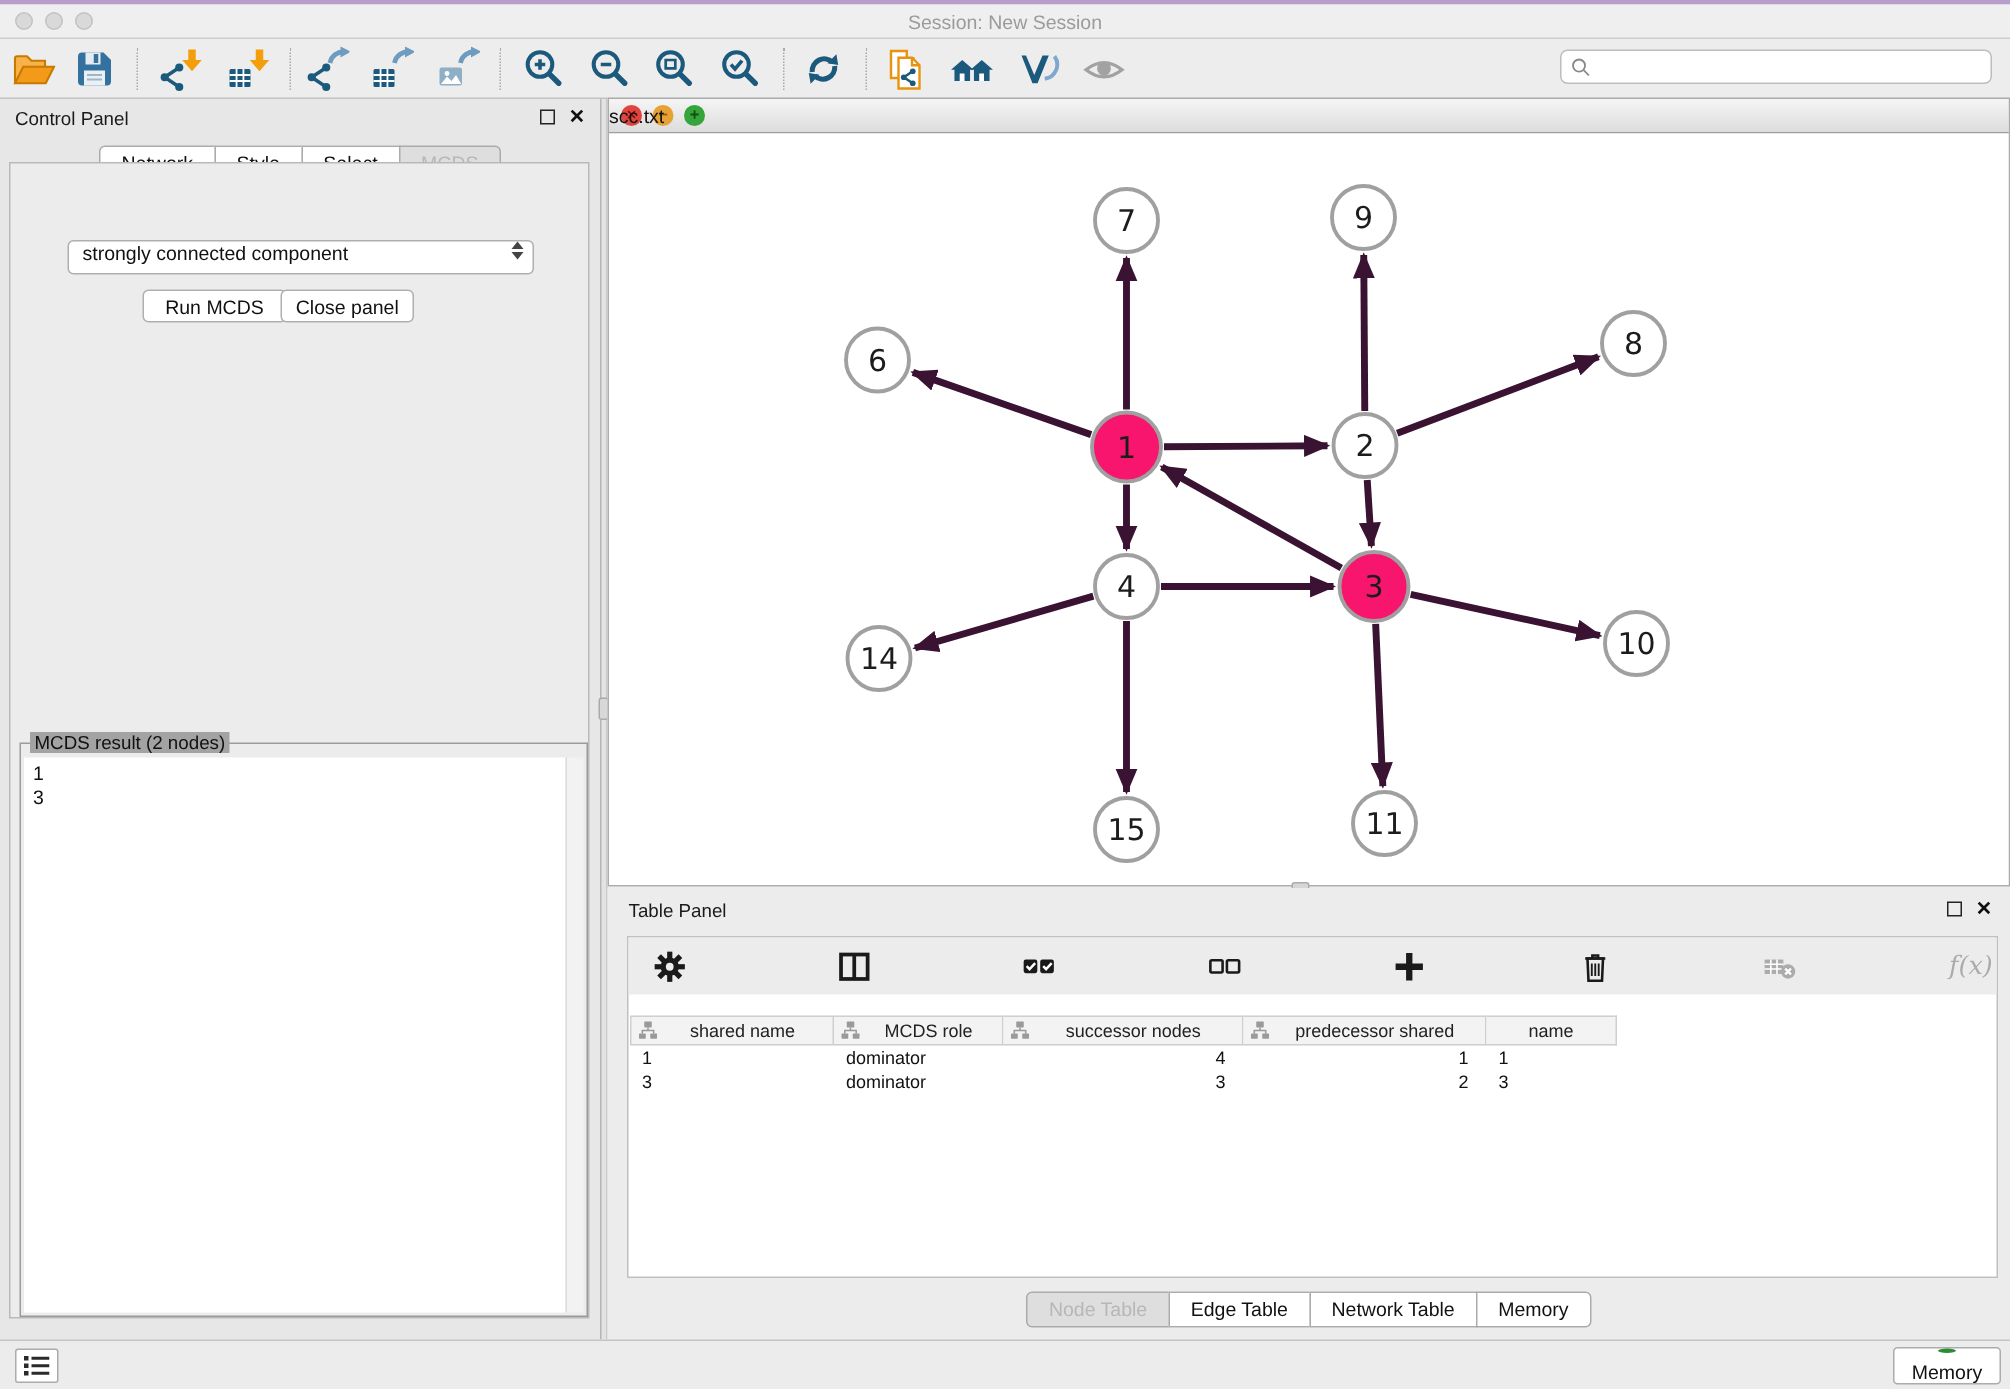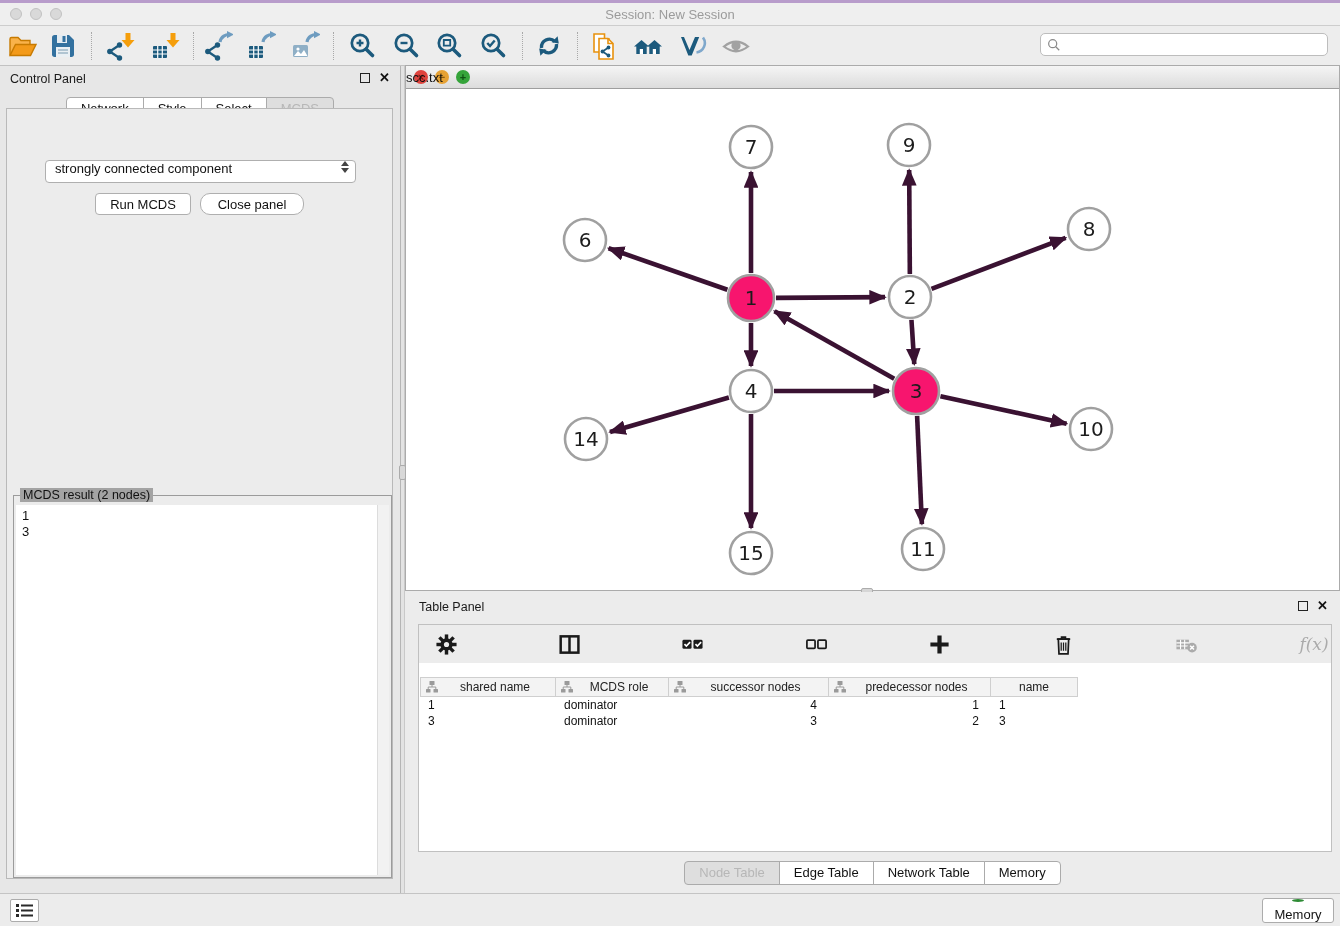--- a/index.html
+++ b/index.html
@@ -38,21 +38,21 @@
   .cp-box { position:absolute; left:6px; top:42px; width:387px; height:771px; background:#ECECEC; border:1px solid #B9B9B9; }
   .opt-label { position:absolute; left:0; right:0; top:29px; text-align:center; font-size:13px; color:#111; }
   .dropdown { position:absolute; left:38px; top:51px; width:311px; height:23px; background:#fff; border:1px solid #AFAFAF; border-radius:4px; display:flex; padding:0 6px 0 9px; font-size:13px; color:#111; cursor:default; }
   .dd-value { flex:1; }
   .dd-stepper { display:flex; flex-direction:column; gap:2px; align-items:center; }
   .dd-stepper i { width:0; height:0; border-left:4px solid transparent; border-right:4px solid transparent; }
   .dd-up { border-bottom:5px solid #444; }
   .dd-down { border-top:5px solid #444; }
   .cp-btn { position:absolute; top:84px; height:22px; background:#fff; border:1px solid #AFAFAF; border-radius:4px; font-size:13px; color:#111; font-family:"Liberation Sans",sans-serif; cursor:default; }
   .run-btn { left:88px; width:96px; }
-  .closep-btn { left:193px; width:104px;border-radius:10px; }
+  .closep-btn { left:180px; width:89px; }
   .result-box { position:absolute; left:6px; top:386px; width:379px; height:383px; border:1px solid #9B9B9B; }
   .result-legend { position:absolute; left:6px; top:-8px; background:#a3a3a3; padding:0 3px; font-size:12.5px; color:#111; }
   .result-inner { position:absolute; left:2px; top:9px; right:14px; bottom:2px; background:#fff; padding:3px 6px; font-size:13px; color:#111; line-height:16px; }
   .result-scroll { position:absolute; top:9px; right:2px; bottom:2px; width:12px; background:#F2F2F2; border-left:1px solid #DCDCDC; }
 
   
   .v-divider { position:absolute; left:400px; top:66px; width:5px; height:827px; background:#E3E3E3; border-left:1px solid #B5B5B5; border-right:1px solid #C9C9C9; }
   .v-knob { position:absolute; left:-2px; top:399px; width:7px; height:15px; background:#D8D8D8; border:1px solid #ABABAB; border-radius:2px; }
 
   
@@ -471,21 +471,21 @@
             </svg>
             <span class="th-label">successor nodes</span>
           </div>
           <div class="th-cell" style="width: 162px;">
             <svg class="tree-ic" viewBox="0 0 14 14">
               <rect x="4.5" y="1" width="5" height="4" rx="0.5" fill="#9a9a9a"></rect>
               <rect x="1" y="9" width="4.5" height="3.5" rx="0.5" fill="#9a9a9a"></rect>
               <rect x="8.5" y="9" width="4.5" height="3.5" rx="0.5" fill="#9a9a9a"></rect>
               <path d="M7 5v2M3.2 9V7h7.6v2" stroke="#9a9a9a" fill="none"></path>
             </svg>
-            <span class="th-label">predecessor nodes</span>
+            <span class="th-label">predecessor shared</span>
           </div>
           <div class="th-cell" style="width: 87px;">
             <span class="th-label">name</span>
           </div>
         </div>
       <div class="tbl-rows" id="tbl-rows">
           <div class="t-row">
             <div class="t-cell" style="width: 136px;">1</div>
             <div class="t-cell" style="width: 113px;">dominator</div>
             <div class="t-cell num" style="width: 160px;">4</div>

